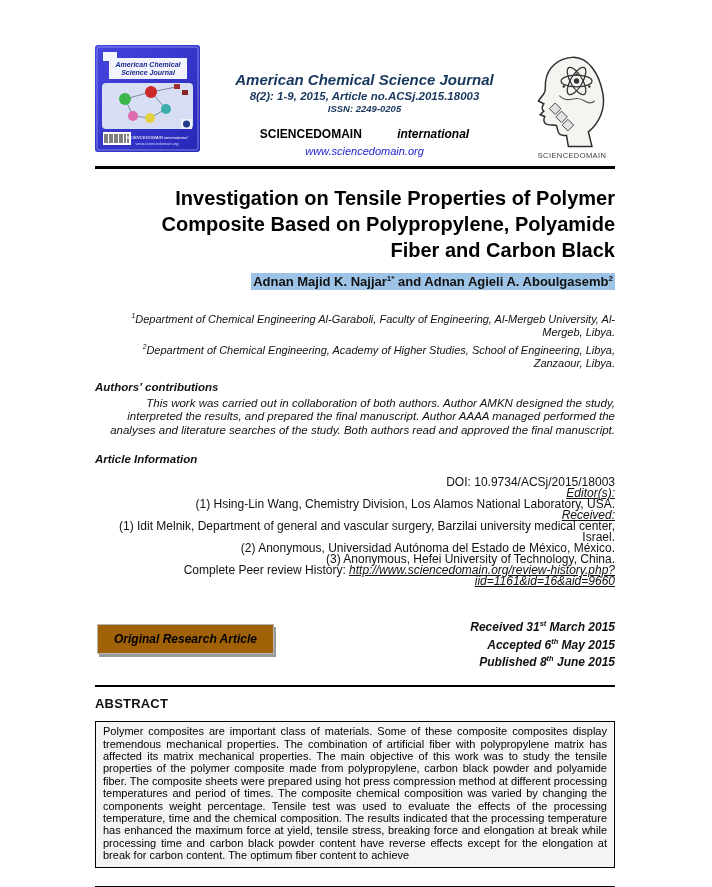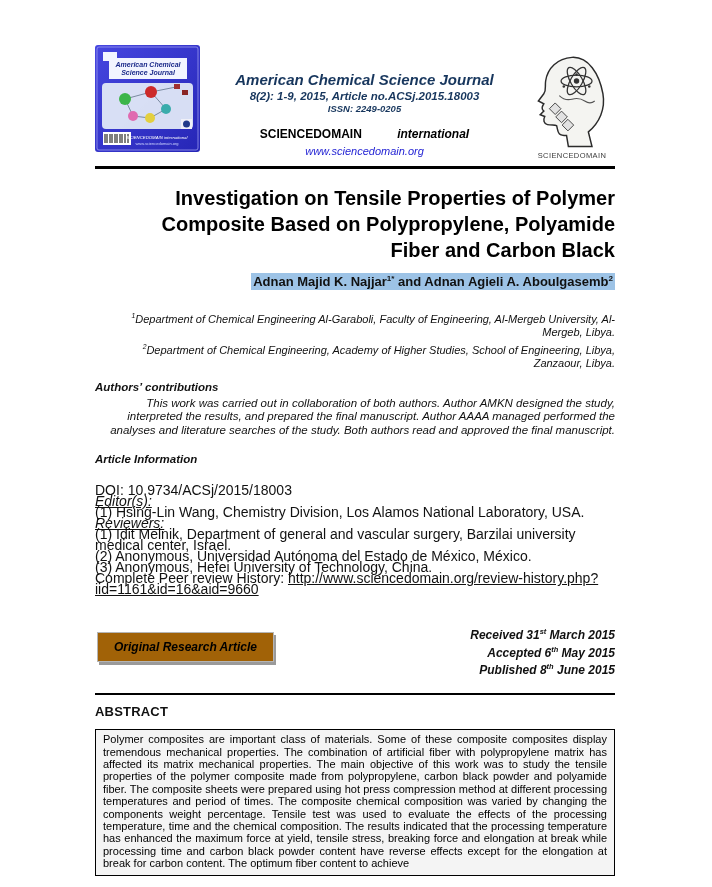--- a/index.html
+++ b/index.html
@@ -25,23 +25,23 @@
   .title { margin:16px 0 0; font-size:20px; line-height:26px; font-weight:bold; text-align:right; color:#000; }
   .authors { text-align:right; margin-top:11px; font-size:13px; font-weight:bold; }
   .authors .hl { background:var(--author_highlight,#9dc3e6); padding:1px 2px; }
   sup { font-size:62%; }
   .affiliations { text-align:right; margin-top:20px; font-size:11px; font-style:italic; line-height:13.5px; }
   
   .section-head { text-align:left; font-size:11.5px; font-weight:bold; font-style:italic; }
   .contrib-head { margin-top:10px; }
   .contrib { text-align:right; font-style:italic; font-size:11.5px; line-height:13.5px; margin-top:4px; }
   .info-head { margin-top:16px; }
-  .info-block { text-align:left; font-size:14px; line-height:11px; margin-top:20px; color:#111; }
+  .info-block { text-align:right; font-size:12px; line-height:11px; margin-top:12px; color:#111; }
   .info-label { font-style:italic; text-decoration:underline; }
-  .peer-url { color:#111; text-decoration:underline; }
+  .peer-url { color:#111; text-decoration:underline;font-style:italic; }
   
   .dates-row { position:relative; margin-top:30px; height:48px; }
   .badge {
     position:absolute; left:2px; top:7px; border:1px solid #b5b5b5; box-shadow:2px 3px 0 #9a9a9a;
     background:#a16207; padding:7px 16px; font-weight:bold; font-style:italic; font-size:12px; color:#000;
   }
   .dates { text-align:right; font-weight:bold; font-style:italic; font-size:12px; line-height:14.5px; }
   
   .thick-rule { border-top:2.5px solid #000; margin-top:20px; }
   .abstract-head { font-size:13px; font-weight:bold; margin-top:9px; letter-spacing:0.2px; }
@@ -153,21 +153,21 @@
   </div>
 
   <div class="section-head contrib-head">Authors’ contributions</div>
   <div class="contrib">This work was carried out in collaboration of both authors. Author AMKN designed the study, interpreted the results, and prepared the final manuscript. Author AAAA managed performed the analyses and literature searches of the study. Both authors read and approved the final manuscript.</div>
 
   <div class="section-head info-head">Article Information</div>
   <div class="info-block">
     <div>DOI: 10.9734/ACSj/2015/18003</div>
     <div><span class="info-label">Editor(s):</span></div>
     <div>(1) Hsing-Lin Wang, Chemistry Division, Los Alamos National Laboratory, USA.</div>
-    <div><span class="info-label">Reviewers:</span></div>
+    <div><span class="info-label">Received:</span></div>
     <div>(1) Idit Melnik, Department of general and vascular surgery, Barzilai university medical center, Israel.</div>
     <div>(2) Anonymous, Universidad Autónoma del Estado de México, México.</div>
     <div>(3) Anonymous, Hefei University of Technology, China.</div>
     <div>
       <span>Complete Peer review History: </span><a class="peer-url" href="#">http://www.sciencedomain.org/review-history.php?iid=1161&amp;id=16&amp;aid=9660</a>
     </div>
   </div>
 
   <div class="dates-row">
     <div class="badge">Original Research Article</div>

